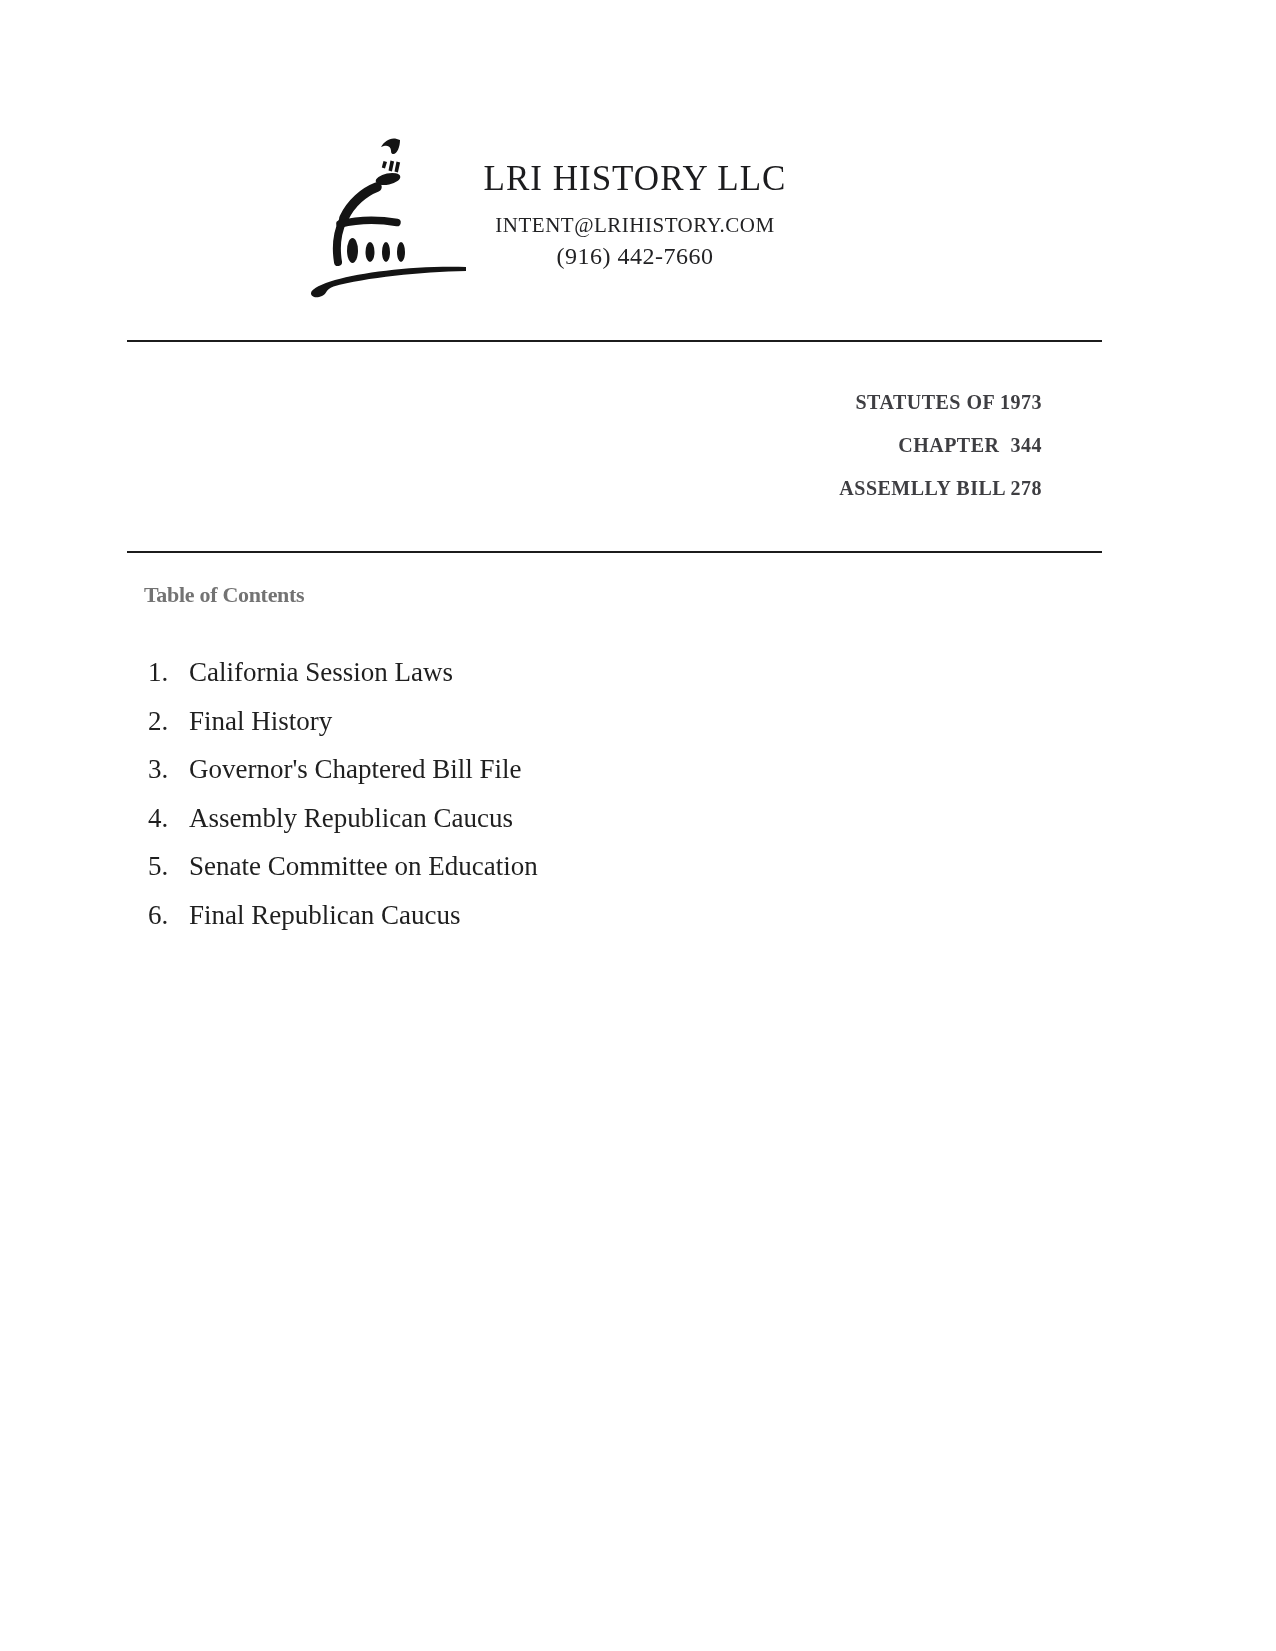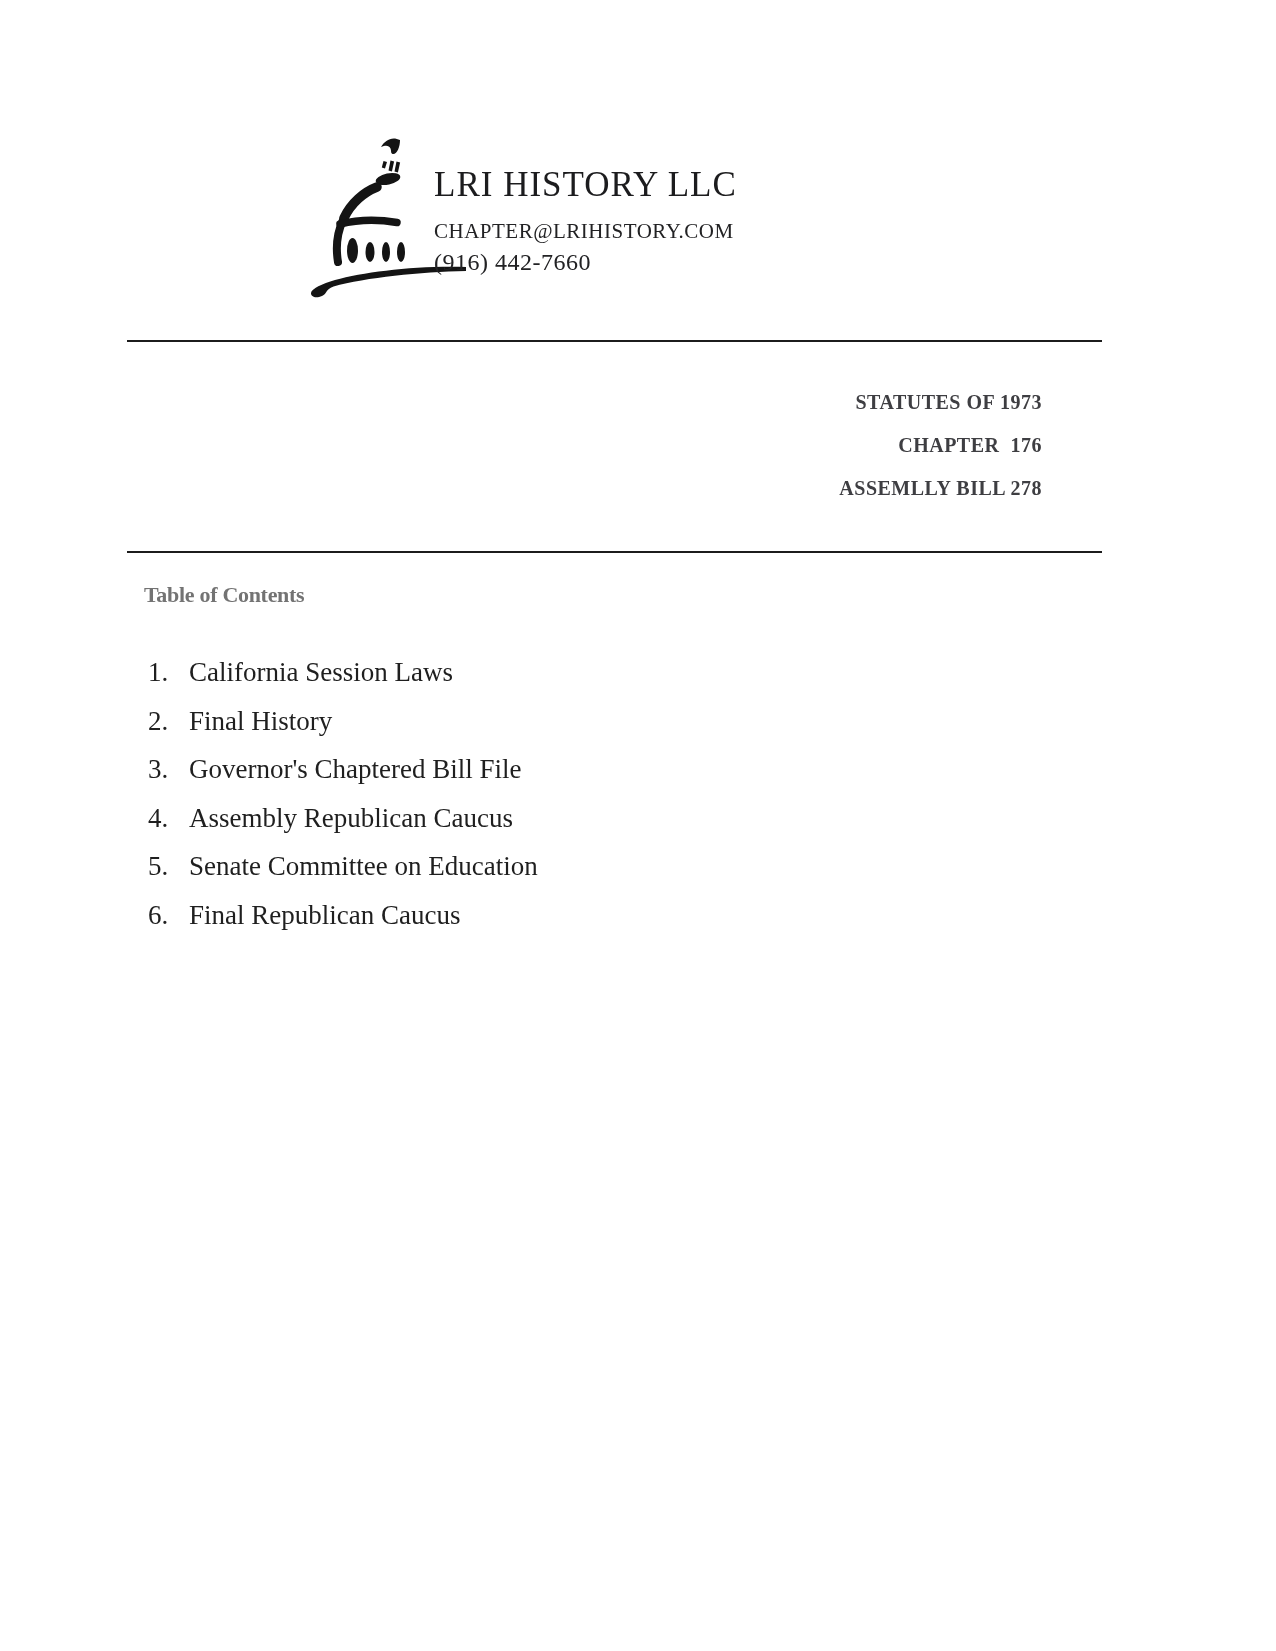--- a/index.html
+++ b/index.html
@@ -16,22 +16,23 @@
   .logo {
     position: absolute;
     left: 280px;
     top: 115px;
     width: 200px;
     height: 190px;
   }
   .brand {
     position: absolute;
     left: 434px;
-    top: 166px;
+    top: 160px;
     width: 402px;
+    text-align: center;
     color: #1d1d1d;
   }
   .brand .company {
     font-size: 35px;
     letter-spacing: 1px;
     color: #1c1c1e;
     line-height: 38px;
     white-space: nowrap;
   }
   .brand .contact {
@@ -120,30 +121,30 @@
     <ellipse cx="90" cy="137" rx="4.5" ry="10"></ellipse>
     <ellipse cx="106" cy="137" rx="4" ry="10"></ellipse>
     <ellipse cx="121" cy="137" rx="4" ry="10"></ellipse>
 
     <path d="M186,152 C135,150.5 85,157 55,165 C42,169 31.5,173.5 31,178 C30.8,182 36,183.5 42,181 C47.5,178.5 45,174.5 53.5,171.5 C86,162.5 140,157 186,156 Z"></path>
   </svg>
 
   <div class="brand">
     <div class="company">LRI HISTORY LLC</div>
     <div class="contact">
-      <div>CHAPTER@LRIHISTORY.COM</div>
+      <div>INTENT@LRIHISTORY.COM</div>
       <div class="phone">(916) 442-7660</div>
     </div>
   </div>
 
   <div class="rule rule-1"></div>
 
   <div class="statutes">
     <div class="line">STATUTES OF 1973</div>
-    <div class="line">CHAPTER  176</div>
+    <div class="line">CHAPTER  344</div>
     <div class="line">ASSEMLLY BILL 278</div>
   </div>
 
   <div class="rule rule-2"></div>
 
   <div class="toc-heading">Table of Contents</div>
 
   <div class="toc-list">
     <div class="toc-item">
       <span class="num">1.</span>

